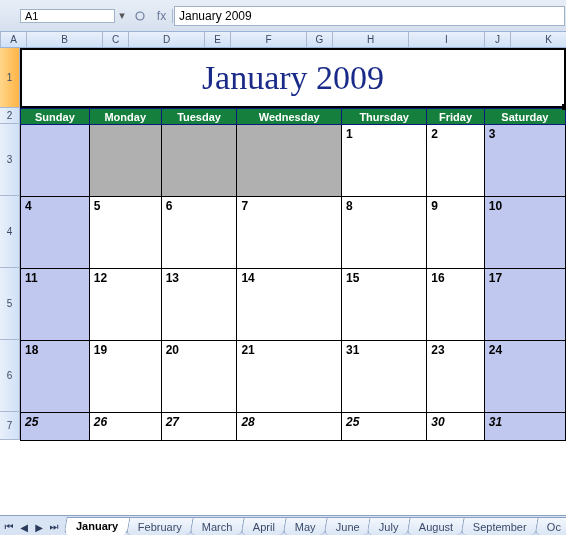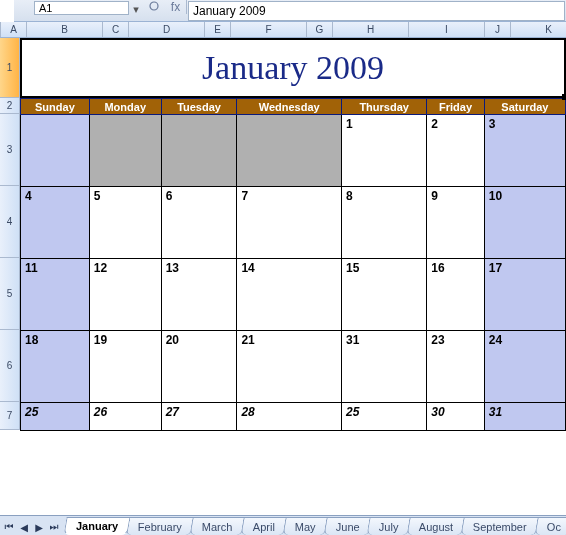--- a/index.html
+++ b/index.html
@@ -8,25 +8,24 @@
     font-size: 11px;
     background: #fff;
     width: 566px;
     height: 535px;
     overflow: hidden;
     position: relative;
   }
   
   .formula-bar {
     display: flex;
-    align-items: flex-start;
-    height: 22px;
+    align-items: center;
+    height: 32px;
     background: linear-gradient(#e8eef7, #d6e0ee);
     border-bottom: 1px solid #9bb3d4;
-    margin-left: 14px;
   }
   .name-box {
     width: 95px;
     display: flex;
     align-items: center;
     background: #fff;
     border: 1px solid #a0b2c8;
     margin: 1px 0 1px 20px;
     padding: 0 4px;
     font-size: 11px;
@@ -119,21 +118,21 @@
     right:-4px; bottom:-4px;
     width:6px;height:6px;
     background:#000;
   }
   
   .cal {
     width:100%;
     border-collapse: collapse;
   }
   .cal th {
-    background:#a16207;
+    background:#15803d;
     color:#fff;
     font-size:11px;
     font-weight:bold;
     height:16px;
     border:1px solid #0b1a7a;
   }
   .cal td {
     border:1px solid #000;
     height:72px;
     vertical-align:top;

